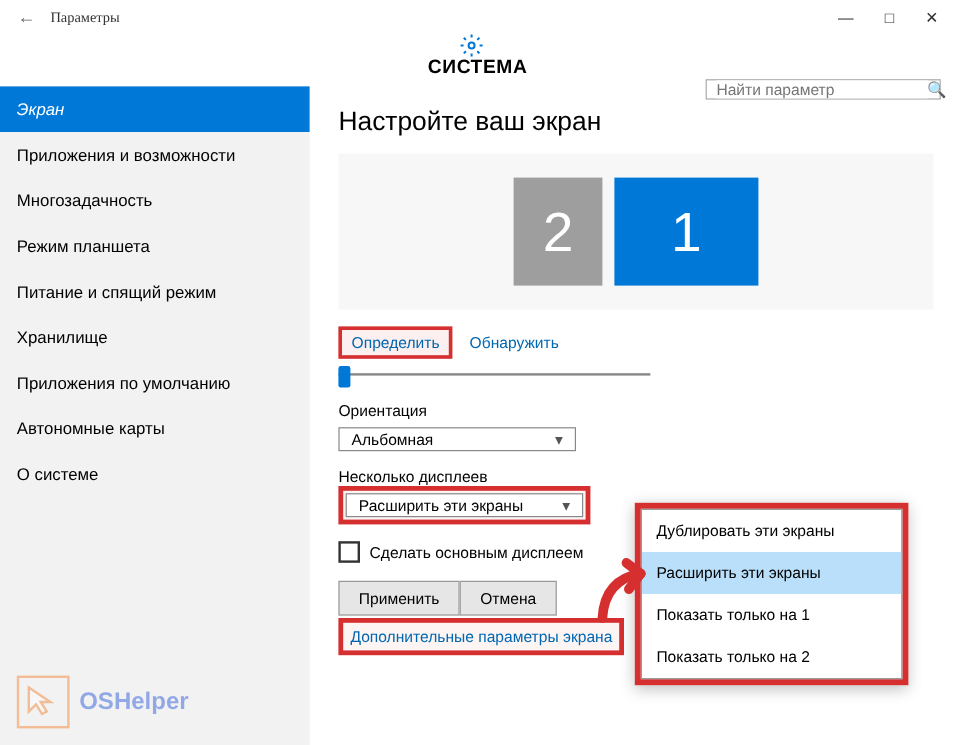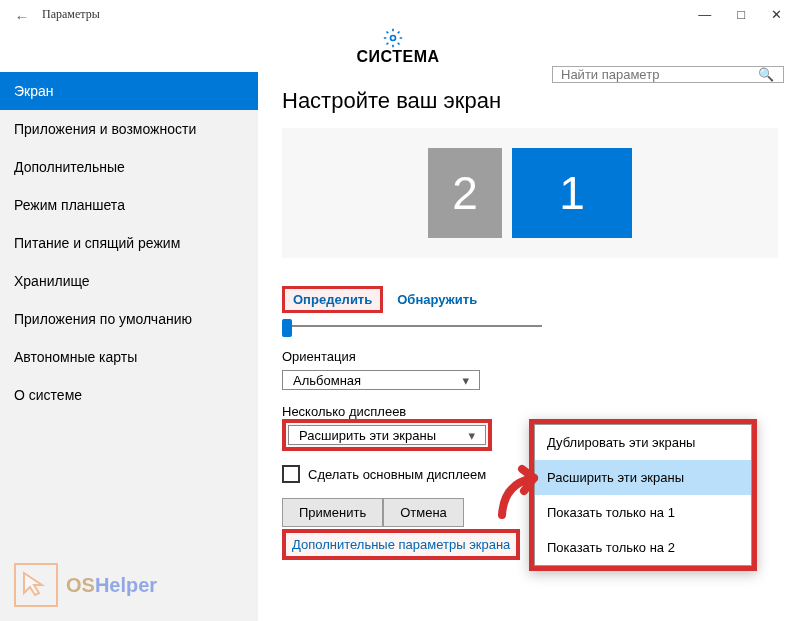--- a/index.html
+++ b/index.html
@@ -7,39 +7,39 @@
 
   .titlebar { height: 28px; display: flex; align-items: center; padding: 0 8px; }
   .back-btn { width: 28px; text-align: center; font-size: 15px; color: #666; cursor: pointer; }
   .title-text { font-size: 12px; color: #333; margin-left: 6px; font-family: Liberation Serif, serif; }
   .win-controls { margin-left: auto; display: flex; gap: 26px; font-size: 13px; color: #333; padding-right: 6px; }
   .win-controls span { cursor: pointer; }
 
   .header-row { display: flex; align-items: center; height: 44px; padding: 0 12px; flex-direction: column; }
   .gear { width: 22px; height: 22px; display: flex; align-items: center; justify-content: center; margin-right: 10px; }
   .header-title { font-size: 16px; font-weight: 600; letter-spacing: 0.5px; }
-  .search-box { margin-left: auto; width: 232px; height: 28px; border: 1px solid #aaa; display: flex; align-items: center; padding: 0 8px; }
+  .search-box { margin-left: auto; width: 196px; height: 28px; border: 1px solid #aaa; display: flex; align-items: center; padding: 0 8px; }
   .search-box input { flex: 1; border: none; outline: none; font-size: 13px; }
   .search-box .sicon { color: #666; font-size: 13px; }
 
   .content { display: flex; height: calc(621px - 72px); }
 
   .sidebar { width: 258px; background: #f2f2f2; }
   .sidebar-item { padding: 11px 14px; font-size: 14px; cursor: pointer; color: #000; }
-  .sidebar-item.selected { background: #0078d7; color: #fff; }
+  .sidebar-item.selected { background: #0078d7; color: #fff; font-style: italic; }
 
   .main { flex: 1; padding: 16px 18px 6px 24px; position: relative; }
   .page-title { font-size: 22px; font-weight: 400; margin-bottom: 14px; }
 
   .monitor-area { background: #f7f7f7; height: 130px; display: flex; align-items: center; justify-content: center; gap: 10px; }
   .monitor { display: flex; align-items: center; justify-content: center; font-size: 46px; font-weight: 300; color: #fff; }
   .mon2 { background: #9e9e9e; width: 74px; height: 90px; }
   .mon1 { background: #0078d7; width: 120px; height: 90px; }
 
-  .links-row { margin-top: 28px; display: flex; gap: 14px; align-items: center; font-weight: bold; }
+  .links-row { margin-top: 14px; display: flex; gap: 14px; align-items: center; }
   .link { color: #0067b0; font-size: 13px; cursor: pointer; }
   .hl-red-sm { border: 3px solid #d62f2f; padding: 3px 8px; background: rgba(214,47,47,0.08); }
 
   .label-row { margin-top: 14px; font-size: 13px; color: #000; }
   .slider { margin-top: 4px; width: 260px; height: 18px; position: relative; }
   .slider-track { position: absolute; top: 8px; left: 0; right: 0; height: 2px; background: #888; }
   .slider-thumb { position: absolute; top: 2px; left: 0; width: 10px; height: 18px; background: #0078d7; border-radius: 2px; }
 
   .dropdown { margin-top: 6px; width: 198px; height: 20px; border: 1px solid #888; display: flex; align-items: center; padding: 0 10px; font-size: 13px; cursor: pointer; background: #fff; }
   .dropdown .chev { margin-left: auto; color: #555; }
@@ -59,21 +59,21 @@
   .popup-inner { border: 1px solid #999; }
   .popup-item { padding: 10px 12px; font-size: 13px; cursor: pointer; }
   .popup-item.sel { background: #b9dffb; }
 
   .arrow { position: absolute; left: 494px; top: 463px; pointer-events: none; }
 
   .watermark { position: absolute; left: 14px; bottom: 14px; display: flex; align-items: center; gap: 8px; opacity: 0.45; }
   .wm-box { width: 44px; height: 44px; border: 2px solid #f07c28; position: relative; }
   .wm-cursor { position: absolute; top: 6px; left: 6px; }
   .wm-text { font-size: 20px; font-weight: 600; }
-  .wm-text .o { color: #a16207; margin-top: 46px; }
+  .wm-text .o { color: #1d4ed8; margin-top: 46px; }
   .wm-text .r { color: #1d4ed8; }
 </style>
 </head>
 <body>
 
 <div class="titlebar">
   <span class="back-btn">←</span>
   <span class="title-text">Параметры</span>
   <div class="win-controls">
     <span>—</span>
@@ -93,21 +93,21 @@
   <div class="search-box">
     <input type="text" placeholder="Найти параметр" style="">
     <span class="sicon">🔍</span>
   </div>
 </div>
 
 <div class="content">
   <div class="sidebar">
     <div class="sidebar-item selected">Экран</div>
     <div class="sidebar-item">Приложения и возможности</div>
-    <div class="sidebar-item">Дополнительные</div>
+    <div class="sidebar-item">Многозадачность</div>
     <div class="sidebar-item">Режим планшета</div>
     <div class="sidebar-item">Питание и спящий режим</div>
     <div class="sidebar-item">Хранилище</div>
     <div class="sidebar-item">Приложения по умолчанию</div>
     <div class="sidebar-item">Автономные карты</div>
     <div class="sidebar-item">О системе</div>
   </div>
 
   <div class="main">
     <div class="page-title">Настройте ваш экран</div>

